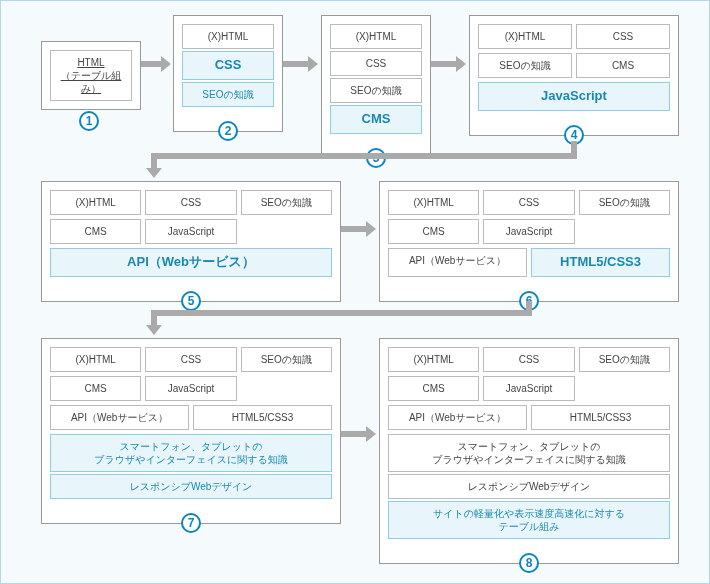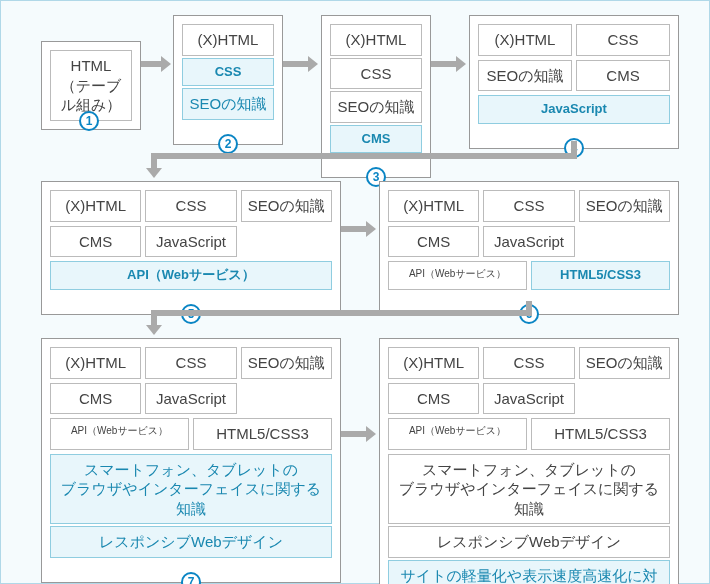--- a/index.html
+++ b/index.html
@@ -23,21 +23,21 @@
     padding: 6px 6px 22px 6px;
     font-size: 11px;
     color: #333;
   }
   .skill {
     border: 1px solid #bbb;
     background: #fff;
     text-align: center;
     padding: 5px 4px;
     margin: 2px;
-    font-size: 15px;
+    font-size: 10px;
     line-height: 1.3;
     color: #444;
   }
   .skill.hl {
     background: #e8f6fb;
     border-color: #8fcde0;
     color: #1a88b0;
     font-weight: 500;
   }
   .skill.large { font-size: 13px; font-weight: bold; }
@@ -89,21 +89,21 @@
     border-right: 8px solid transparent;
     border-top: 10px solid #aaa;
   }
 </style>
 </head>
 <body>
 
 <div class="canvas">
 
   <div class="card" style="left:40px; top:40px; width:100px; padding-bottom:6px;">
-    <div class="skill" style="white-space:pre-line;">HTML
+    <div class="skill" style="white-space:pre-line;text-decoration:underline;">HTML
 （テーブル組み）</div>
   </div>
   <div class="num-wrap" style="left:78px; top:110px;">1</div>
 
   <div class="arrow h" style="left:140px; top:60px; width:20px;"></div>
   <div class="arrow-head-r" style="left:160px; top:55px;"></div>
 
   <div class="card" style="left:172px; top:14px; width:110px;">
     <div class="skill">(X)HTML</div>
     <div class="skill hl large">CSS</div>

